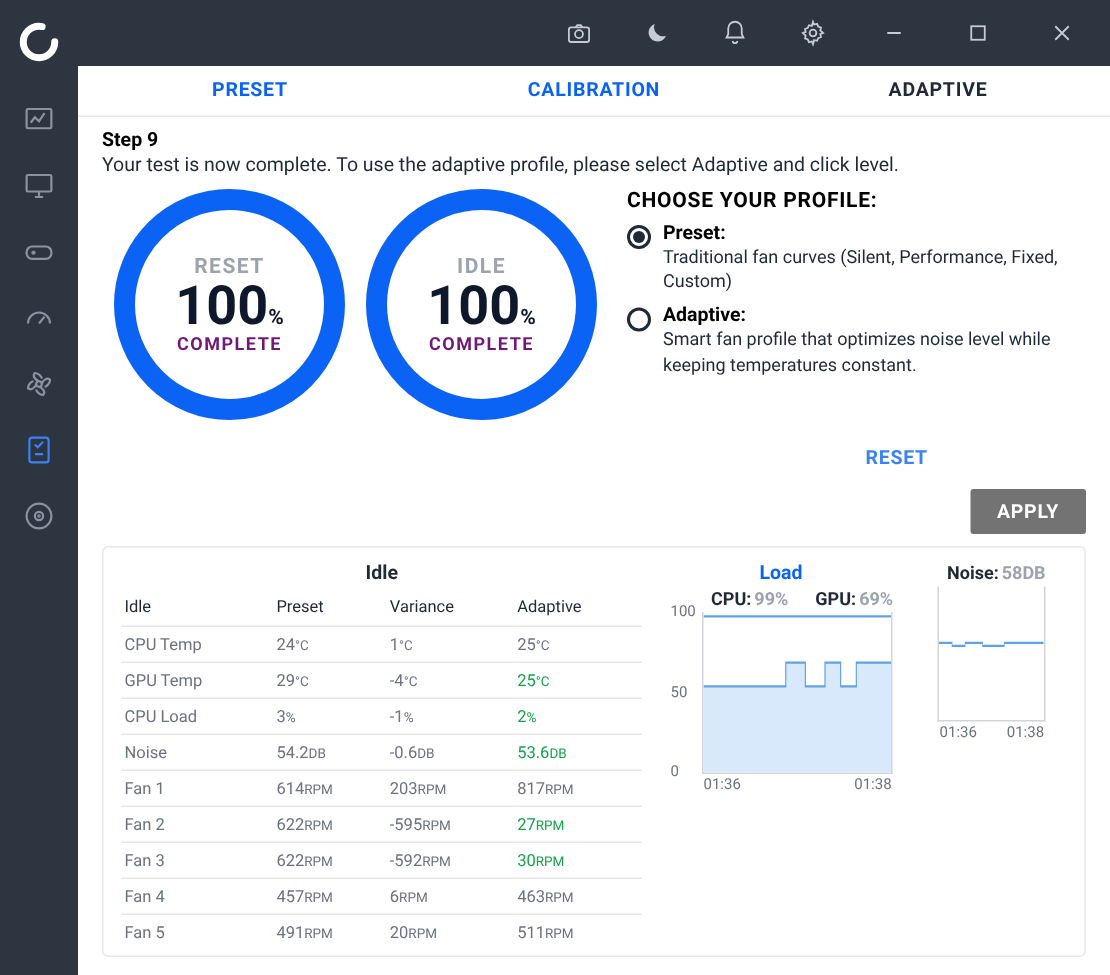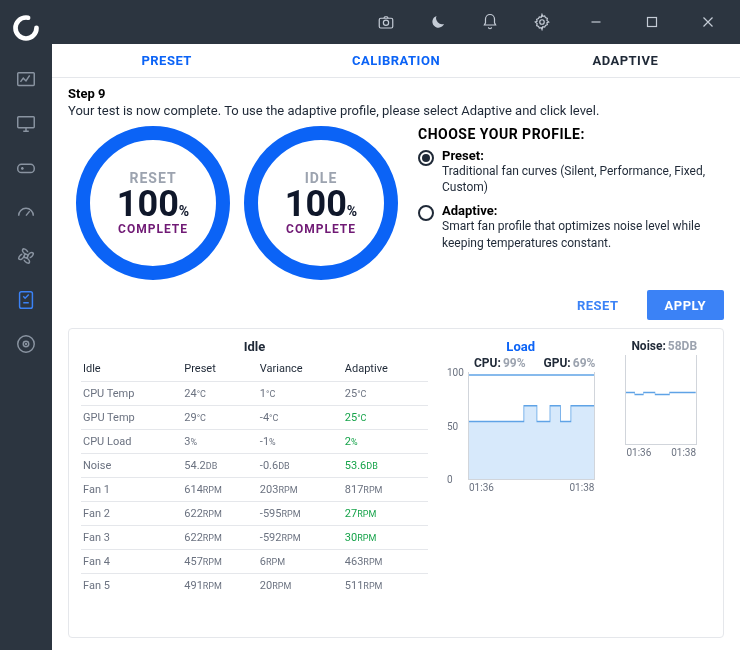--- a/index.html
+++ b/index.html
@@ -30,21 +30,21 @@
 .profile { flex: 1; padding-left: 8px; }
 .profile-title { font-size: 14px; font-weight: 700; letter-spacing: 0.5px; margin-bottom: 6px; }
 .radio-row { display: flex; gap: 8px; margin-bottom: 8px; }
 .radio-dot { width: 16px; height: 16px; border: 2px solid #1f2937; border-radius: 50%; margin-top: 2px; display: flex; align-items: center; justify-content: center; flex-shrink: 0; }
 .radio-dot.checked::after { content: ""; width: 8px; height: 8px; background: #1f2937; border-radius: 50%; }
 .radio-label { font-size: 13px; font-weight: 700; }
 .radio-desc { font-size: 12px; color: #1f2937; line-height: 1.35; }
 .buttons { display: flex; justify-content: flex-end; gap: 10px; margin: 10px 0 8px; }
 .btn { height: 30px; padding: 0 18px; font-size: 13px; font-weight: 700; letter-spacing: 0.5px; border: none; cursor: pointer; border-radius: 2px; }
 .btn-reset { background: #fff; color: #3b82f6; }
-.btn-apply { background: #3b82f6; color: #fff; }
+.btn-apply { background: #737373; color: #fff; margin-top: 36px; }
 .lower { flex: 1; display: flex; border: 1px solid #e5e7eb; border-radius: 4px; padding: 10px 12px; gap: 18px; overflow: hidden; }
 .table-side { flex: 1; min-width: 0; }
 .sec-head { font-size: 13px; font-weight: 700; color: #1f2937; text-align: center; margin-bottom: 4px; }
 .tbl { width: 100%; border-collapse: collapse; font-size: 11px; }
 .tbl th { text-align: left; font-weight: 400; color: #1f2937; padding: 4px 2px 6px; }
 .tbl td { border-top: 1px solid #e5e7eb; padding: 5px 2px; color: #6b7280; white-space: nowrap; }
 .tbl td.name { color: #6b7280; }
 .tbl td .unit { font-size: 9px; text-transform: uppercase; }
 .tbl td.accent { color: #16a34a; }
 .charts { width: 265px; display: flex; flex-direction: row; gap: 8px; }

